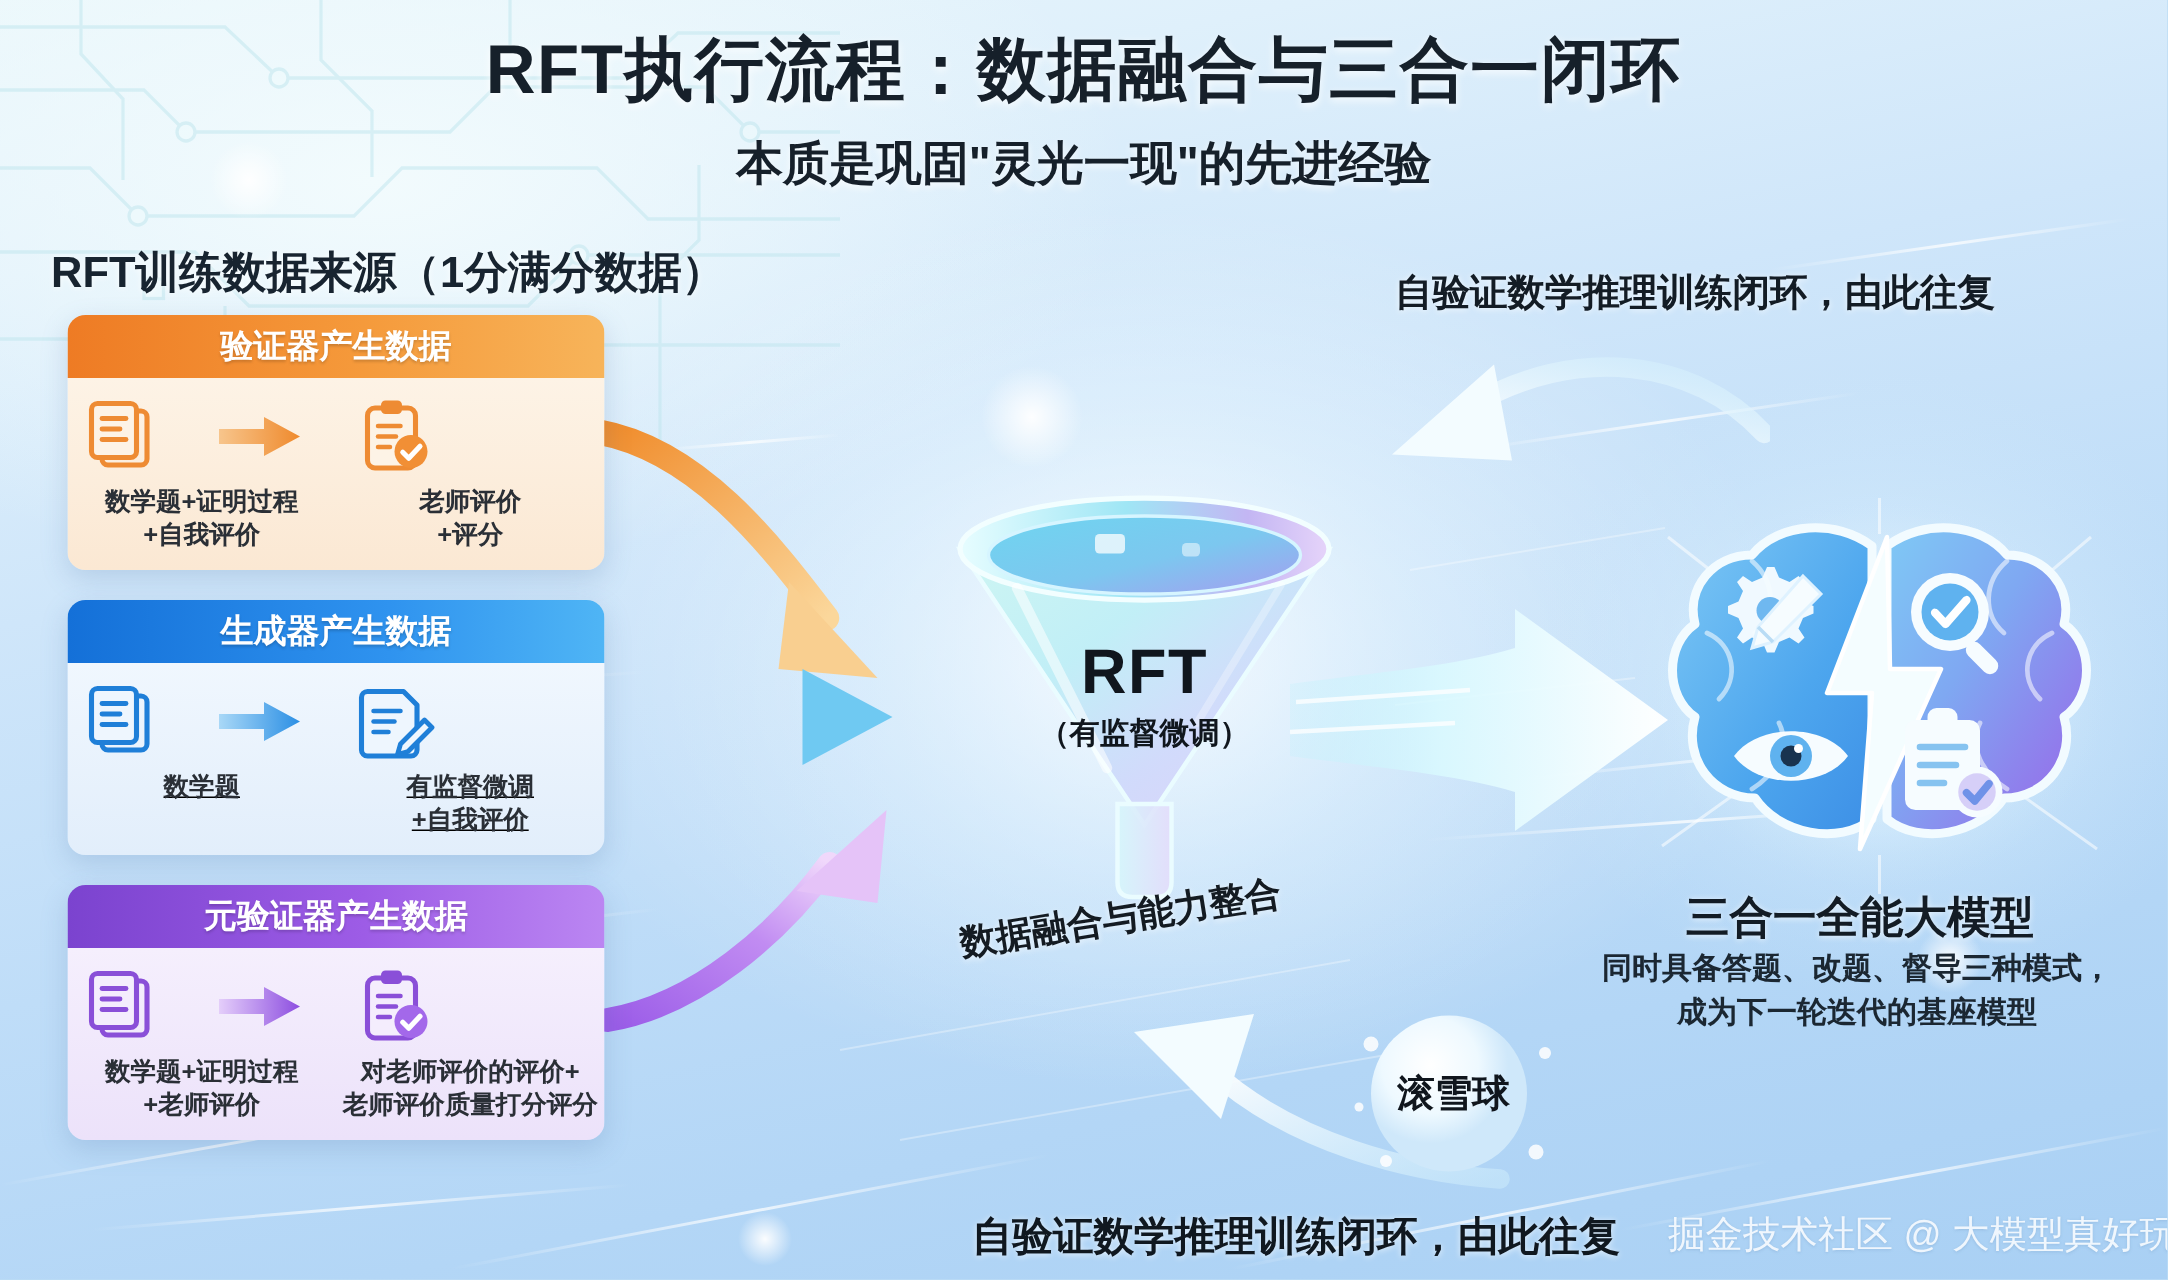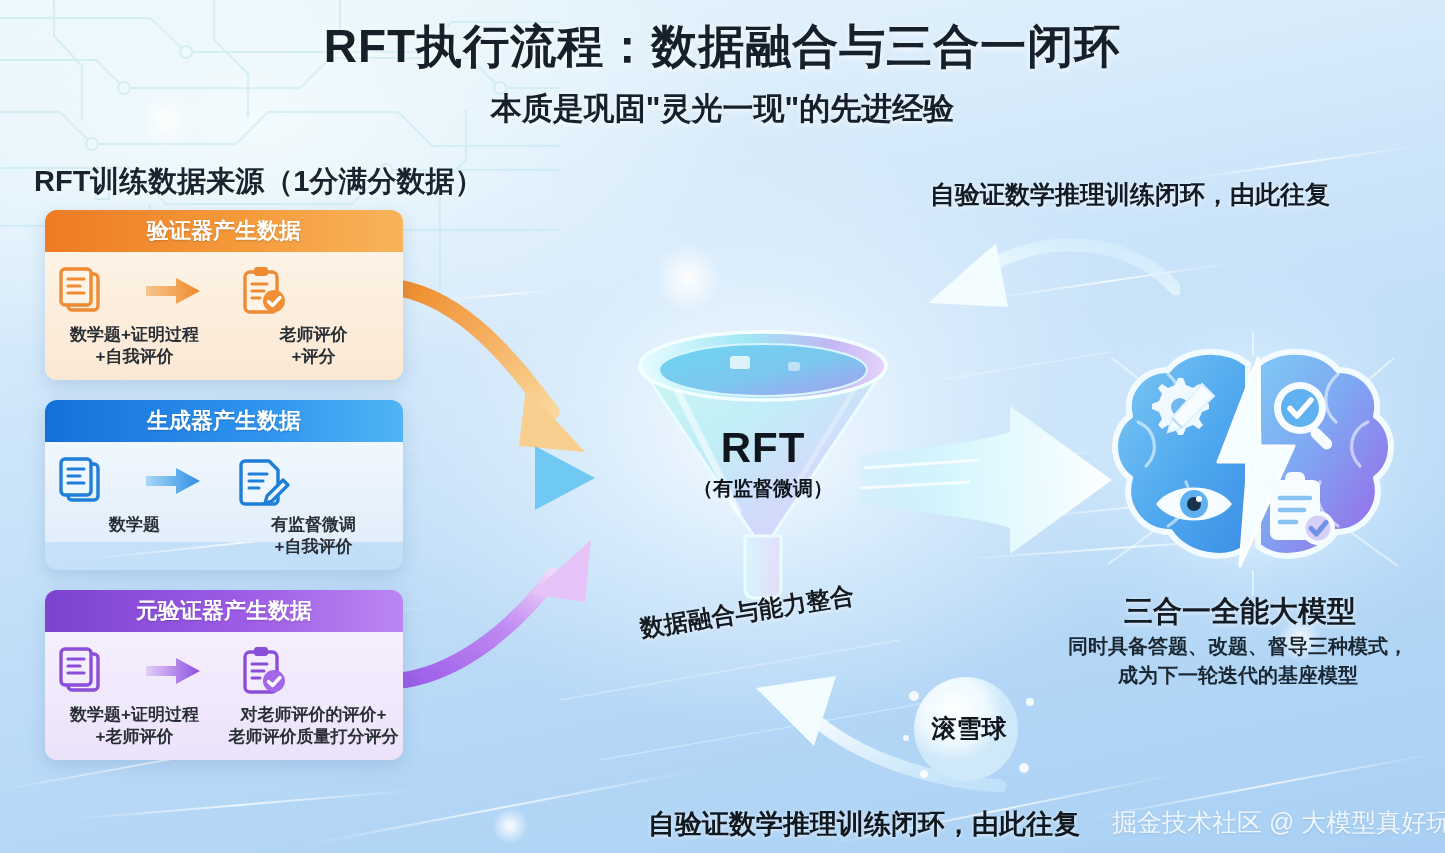--- a/index.html
+++ b/index.html
@@ -54,21 +54,21 @@
     width:50%;text-align:center;font-size:17px;font-weight:bold;
     color:#2a2f36;line-height:1.28;
   }
 
   #card-verifier{left:45px;top:210px;width:358px;height:170px;}
   #card-verifier .card-head{background:linear-gradient(90deg,#ee7b24 0%,#f59a3b 55%,#f7b45a 100%);}
   #card-verifier .card-body{background:linear-gradient(180deg,#fdf3e6 0%,#fbe8d3 100%);height:128px;}
 
   #card-generator{left:45px;top:400px;width:358px;height:170px;}
   #card-generator .card-head{background:linear-gradient(90deg,#1470d8 0%,#2f93ef 60%,#4fb5f5 100%);}
-  #card-generator .card-body{background:linear-gradient(180deg,#f0f7fe 0%,#e2eefb 100%);height:100px;}
+  #card-generator .card-body{background:linear-gradient(180deg,#f0f7fe 0%,#e2eefb 100%);height:128px;text-decoration:underline;}
 
   #card-meta{left:45px;top:590px;width:358px;height:170px;}
   #card-meta .card-head{background:linear-gradient(90deg,#7b43cf 0%,#9d5ce6 55%,#bb86f2 100%);}
   #card-meta .card-body{background:linear-gradient(180deg,#f5effd 0%,#ece2fa 100%);height:128px;}
 
   
   #funnel{position:absolute;left:618px;top:322px;width:290px;height:290px;}
   .funnel-text{
     position:absolute;left:618px;width:290px;text-align:center;
     color:#10161d;pointer-events:none;

